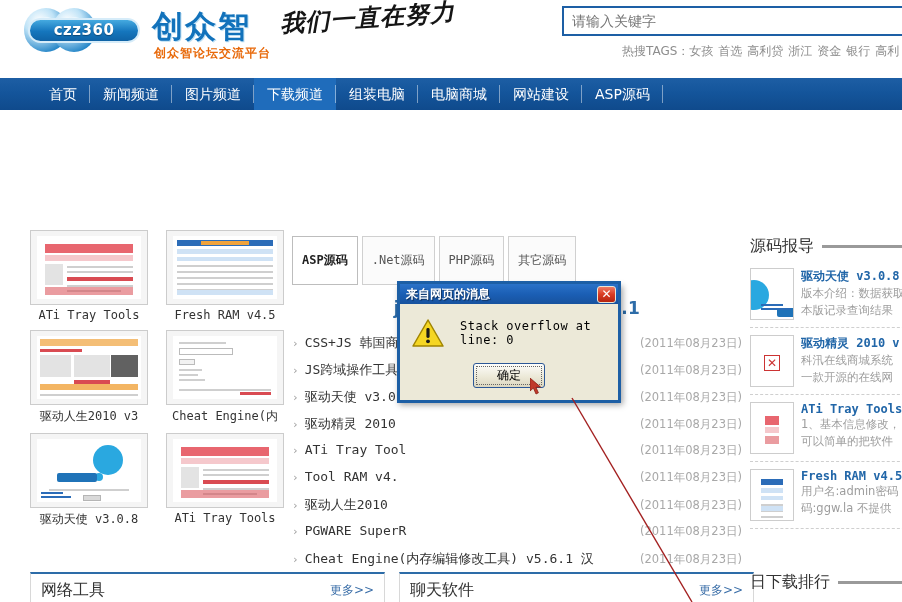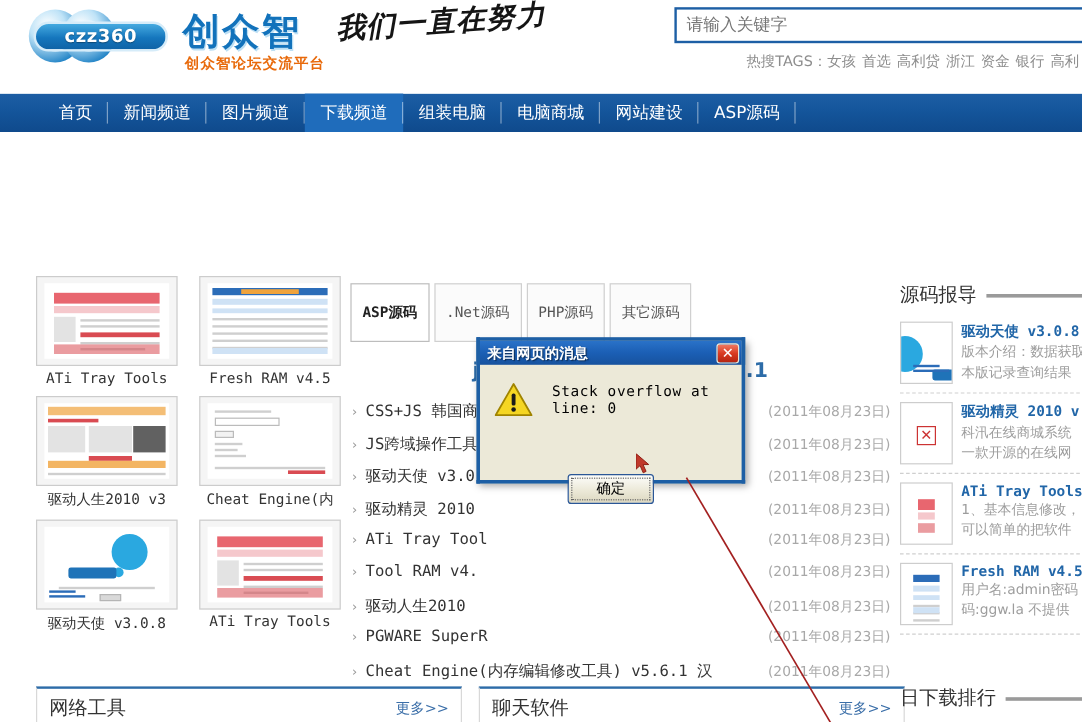--- a/index.html
+++ b/index.html
@@ -230,21 +230,21 @@
     margin-left:16px; font-size:12px; color:#000;
     font-family:"DejaVu Sans Mono", monospace; letter-spacing:.5px;
   }
   #dialog-footer { text-align:center; margin-top:15px; }
   #dialog-ok {
     display:inline-block; min-width:72px; padding:3px 14px;
     border:1px solid #2b5797; border-radius:3px;
     background:linear-gradient(180deg,#fdfdfb 0%, #ece9d8 55%, #dcd7c0 100%);
     font-size:12px; color:#000; cursor:pointer;
     font-family:"DejaVu Sans", sans-serif;
-    outline:1px dotted #666; outline-offset:-4px;margin-top:32px;
+    outline:1px dotted #666; outline-offset:-4px;
   }
   #dialog-cursor { position:absolute; left:130px; top:94px; width:14px; height:18px; }
 
   
   #annot { position:absolute; left:0; top:0; width:902px; height:602px; pointer-events:none; z-index:60; }
 </style>
 </head>
 <body>
 
 <div id="header">

